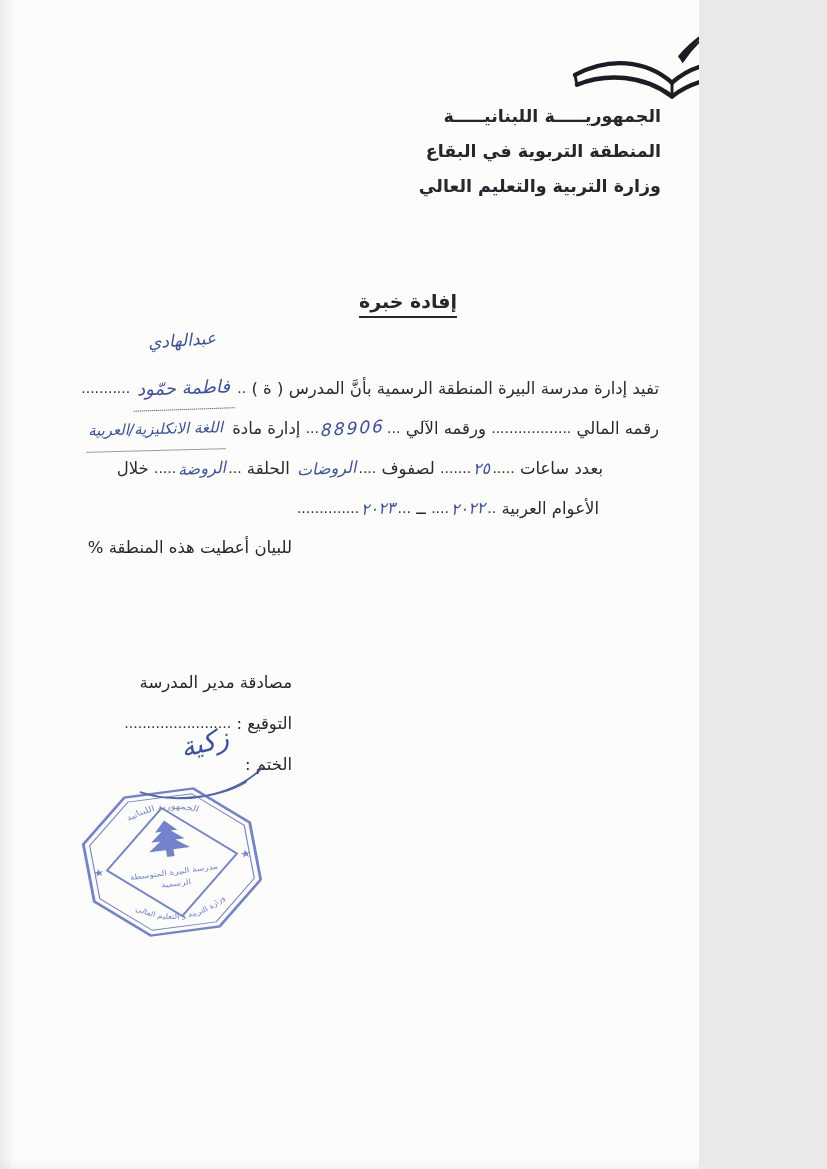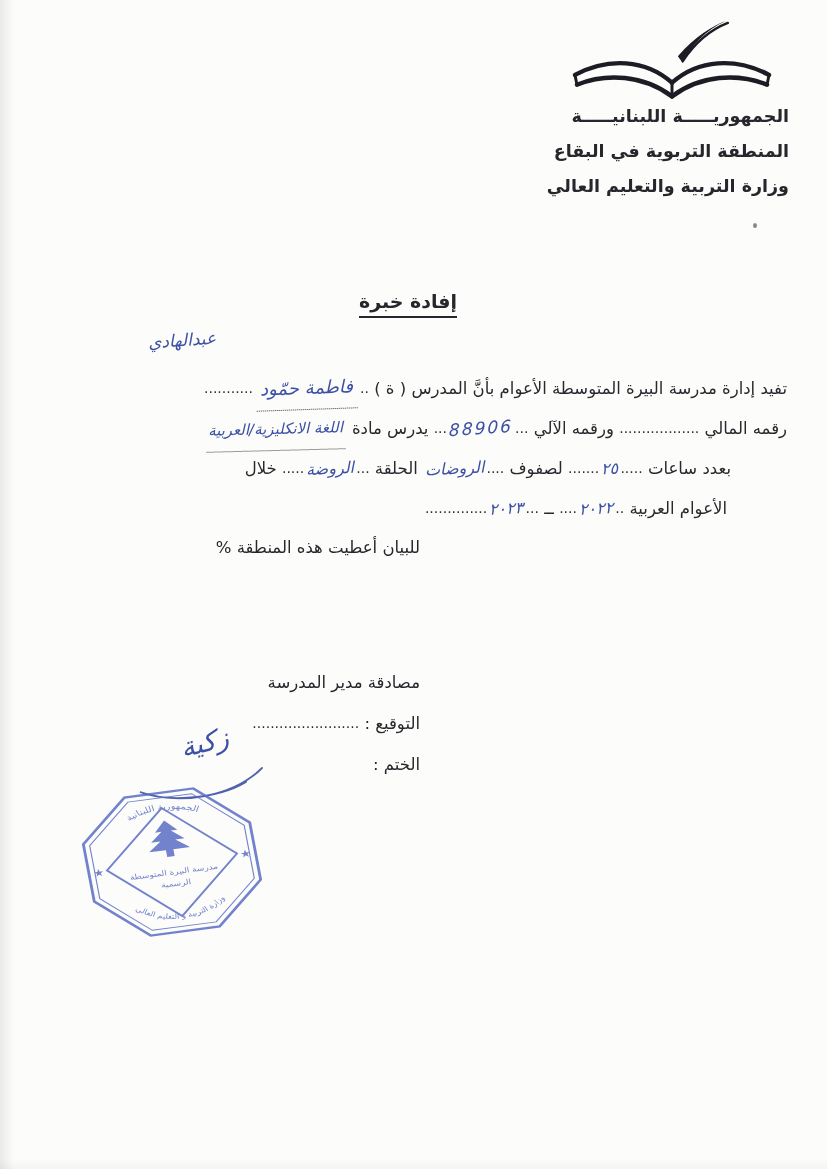--- a/index.html
+++ b/index.html
@@ -1,18 +1,18 @@
 <!DOCTYPE html>
 <html lang="ar"><head>
 <meta charset="utf-8">
 <style>
   html,body{margin:0;padding:0;}
   body{width:827px;height:1169px;overflow:hidden;background:#e9e9e7;}
   .page{
-    position:relative;width:827px;height:1169px;background:#fcfcfa;
+    position:relative;width:699px;height:1169px;background:#fcfcfa;
     font-family:"DejaVu Sans",sans-serif;color:#26262c;overflow:hidden;
   }
   .page::before{
     content:"";position:absolute;inset:0;pointer-events:none;
     background:linear-gradient(90deg,rgba(70,70,70,.10),rgba(0,0,0,0) 14px),
                linear-gradient(0deg,rgba(90,90,90,.05),rgba(0,0,0,0) 10px);
   }
   
   .logo{position:absolute;left:558px;top:20px;width:228px;height:98px;}
   .header{position:absolute;top:99px;right:38px;direction:rtl;text-align:right;}
@@ -83,30 +83,30 @@
 
   <div class="title-wrap">
     <span class="doc-title">إفادة خبرة</span>
   </div>
 
   <span class="name-above">عبدالهادي</span>
 
   <div class="form">
     <div class="fline">
       <span>تفيد إدارة</span>
-      <span class="b">مدرسة البيرة المتوسطة الأعوام</span>
+      <span class="b">مدرسة البيرة المنطقة الرسمية</span>
       <span class="b">بأنَّ المدرس ( ة )</span>
       <span class="dots">..</span><span class="hw hw-name">فاطمة حمّود</span><span class="dots">...........</span>
     </div>
     <div class="fline">
       <span>رقمه المالي</span>
       <span class="dots">..................</span>
       <span>ورقمه الآلي</span>
       <span class="dots">...</span><span class="hw hw-num">88906</span><span class="dots">...</span>
-      <span>يدرس مادة</span>
+      <span>إدارة مادة</span>
       <span class="hw hw-subj">اللغة الانكليزية/العربية</span>
     </div>
     <div class="fline indent1">
       <span>بعدد ساعات</span>
       <span class="dots">.....</span><span class="hw hw-small">٢٥</span><span class="dots">.......</span>
       <span>لصفوف</span>
       <span class="dots">....</span><span class="hw hw-small">الروضات</span>
       <span>الحلقة</span>
       <span class="dots">...</span><span class="hw hw-small">الروضة</span><span class="dots">.....</span>
       <span>خلال</span>

